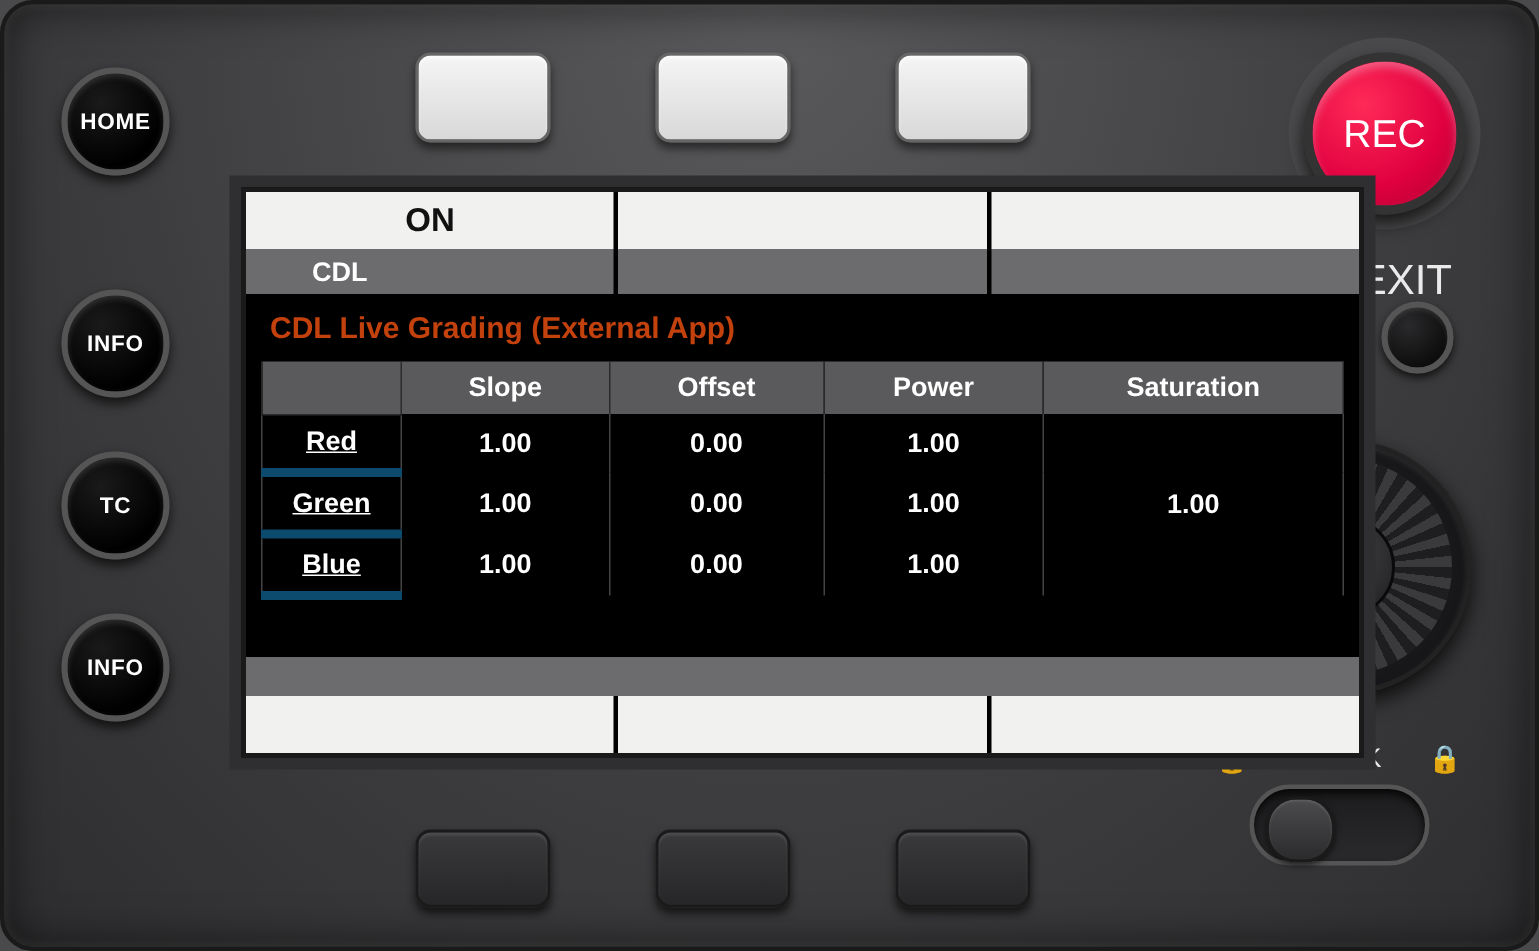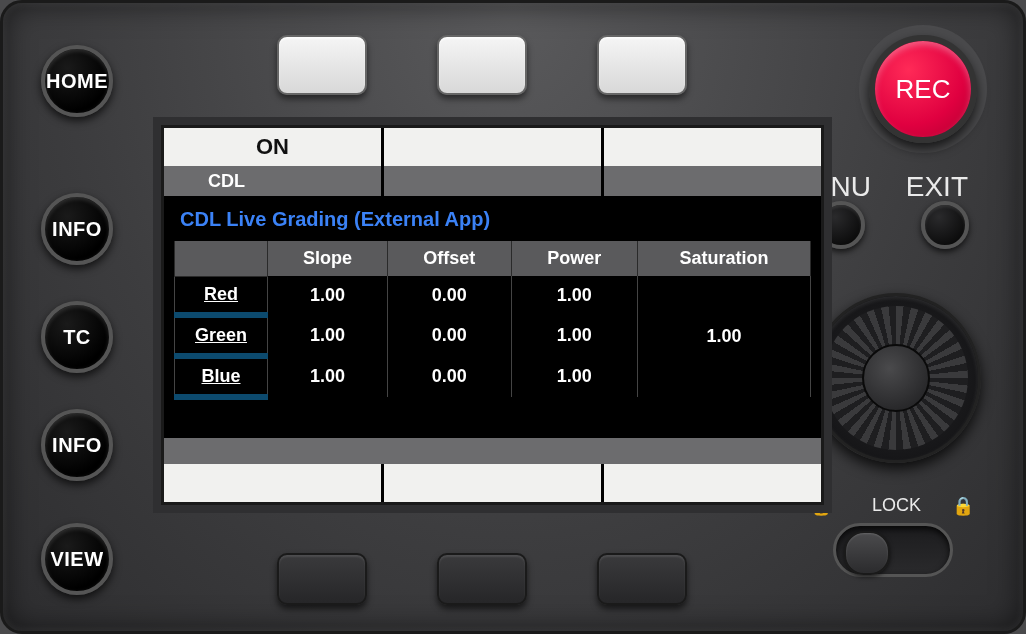--- a/index.html
+++ b/index.html
@@ -54,21 +54,21 @@
   
   .round-btn {
     position: absolute;
     width: 72px;
     height: 72px;
     border-radius: 50%;
     background: radial-gradient(circle at 35% 30%, #1a1a1a 0%, #000 70%);
     border: 4px solid #555;
     box-shadow: 0 4px 8px rgba(0,0,0,0.7), inset 0 2px 4px rgba(255,255,255,0.15);
     color: #fff;
-    font-size: 20px;
+    font-size: 15px;
     font-weight: bold;
     display: flex;
     align-items: center;
     justify-content: center;
     letter-spacing: 0.5px;
   }
   .round-btn.home { top: 42px;  left: 38px; }
   .round-btn.play { top: 190px; left: 38px; }
   .round-btn.tc   { top: 298px; left: 38px; }
   .round-btn.info { top: 406px; left: 38px; }
@@ -174,21 +174,21 @@
     width:8px;height:24px;
     border-radius:4px;
     background:#111;
   }
 
   
   .screen {
     position: absolute;
     top: 122px;
     left: 158px;
-    width: 663px;
+    width: 748px;
     height: 380px;
     background: #000;
     border: 3px solid #1a1a1a;
     box-shadow: inset 0 0 12px rgba(0,0,0,0.9), 0 0 0 8px #2f2f31;
     display:flex;
     flex-direction:column;
   }
   .soft-row {
     display:flex;
     height:38px;
@@ -202,21 +202,21 @@
     font-size:22px;
     display:flex;
     align-items:center;
     justify-content:center;
   }
   .soft-cell.grey { background:#6c6c6e; color:#fff; font-size:18px; font-weight:bold; justify-content:flex-start; padding-left:44px;text-align:center;}
   .tab-row { height:30px; }
   .tab-row .soft-cell.grey{ padding-left:44px;}
   .tab-row .empty{ background:#6c6c6e;}
   .title-bar{
-    color:#3b82f6;
+    color:#c2410c;
     font-weight:bold;
     font-size:20px;
     padding:12px 16px 10px 16px;
     background:#000;
   }
   .grid{
     margin:0 10px;
     border-collapse:collapse;
     width:calc(100% - 20px);
     color:#fff;
@@ -275,23 +275,20 @@
       <span>HOME</span>
     </div>
   <div class="round-btn play">
       <span>INFO</span>
     </div>
   <div class="round-btn tc">
       <span>TC</span>
     </div>
   <div class="round-btn info">
       <span>INFO</span>
-    </div>
-  <div class="round-btn view">
-      <span>VIEW</span>
     </div>
 
   <div class="rec-btn">
       <span>REC</span>
     </div>
 
   <div class="label-txt menu-lbl">MENU</div>
   <div class="label-txt exit-lbl">EXIT</div>
   <div class="small-round menu"></div>
   <div class="small-round exit"></div>

